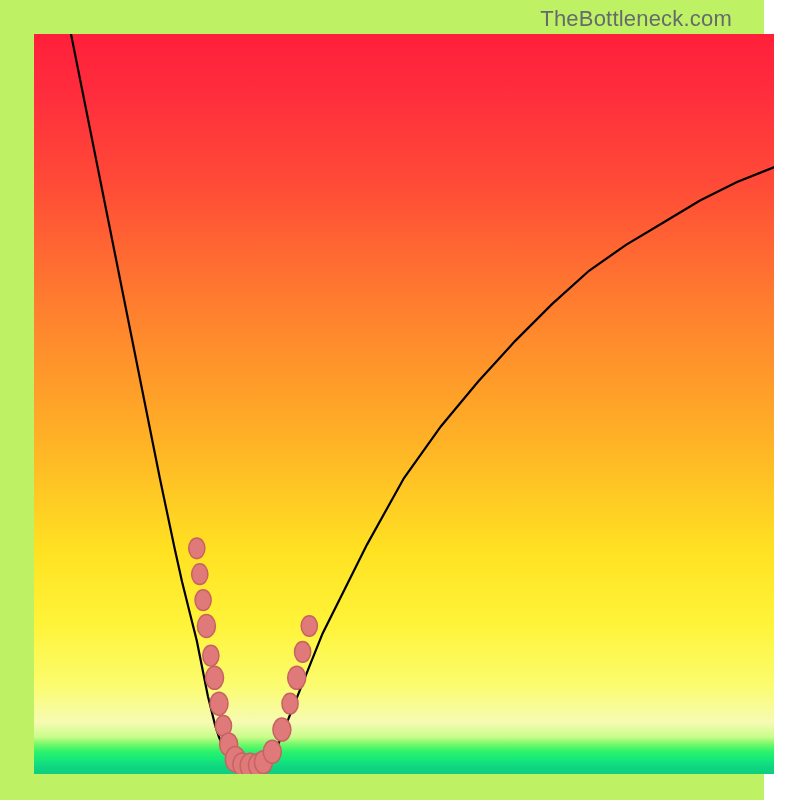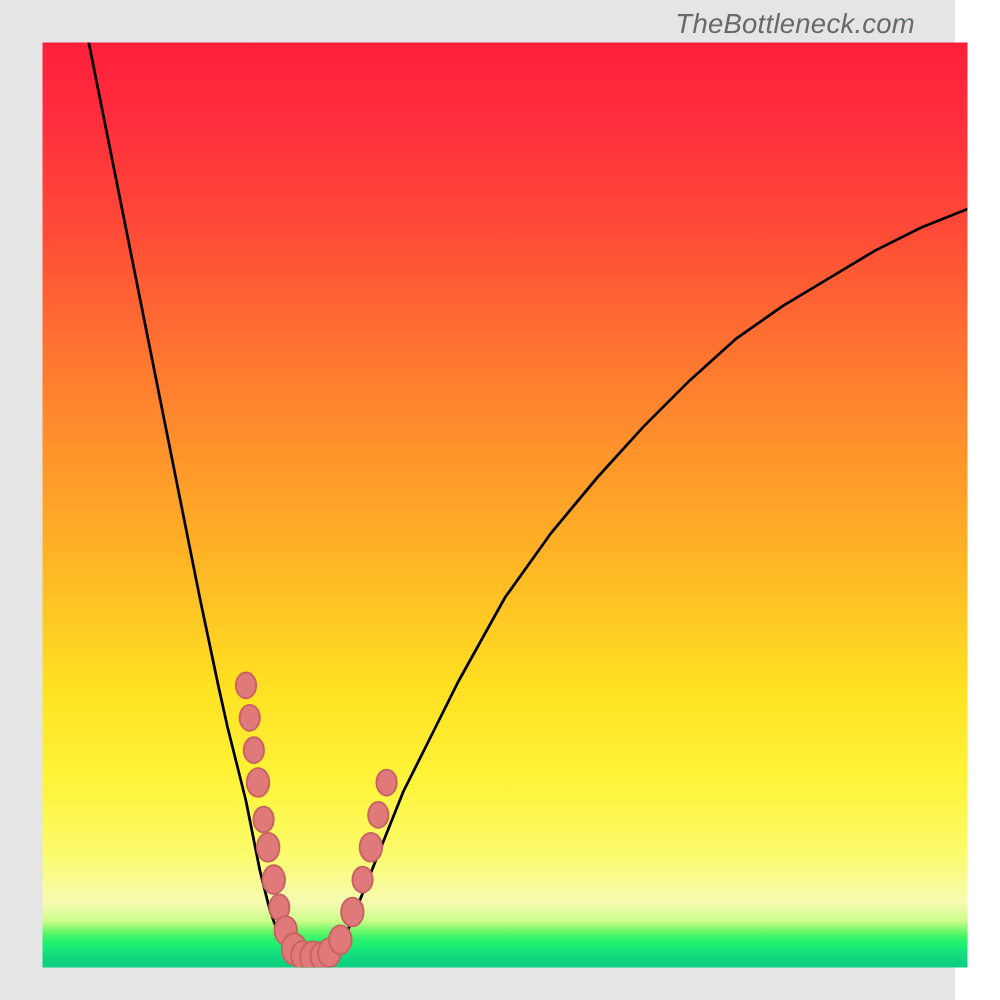--- a/index.html
+++ b/index.html
@@ -7,22 +7,21 @@
     padding: 0;
     width: 800px;
     height: 800px;
     overflow: hidden;
     font-family: Arial, Helvetica, sans-serif;
   }
   .canvas {
     position: relative;
     width: 764px;
     height: 800px;
-    background: #e5e5e5;
-    font-style: italic;
+    background: #bef264;
   }
   .plot-area {
     position: absolute;
     left: 34px;
     top: 34px;
     width: 740px;
     height: 740px;
     
     background: linear-gradient(
       to bottom,

